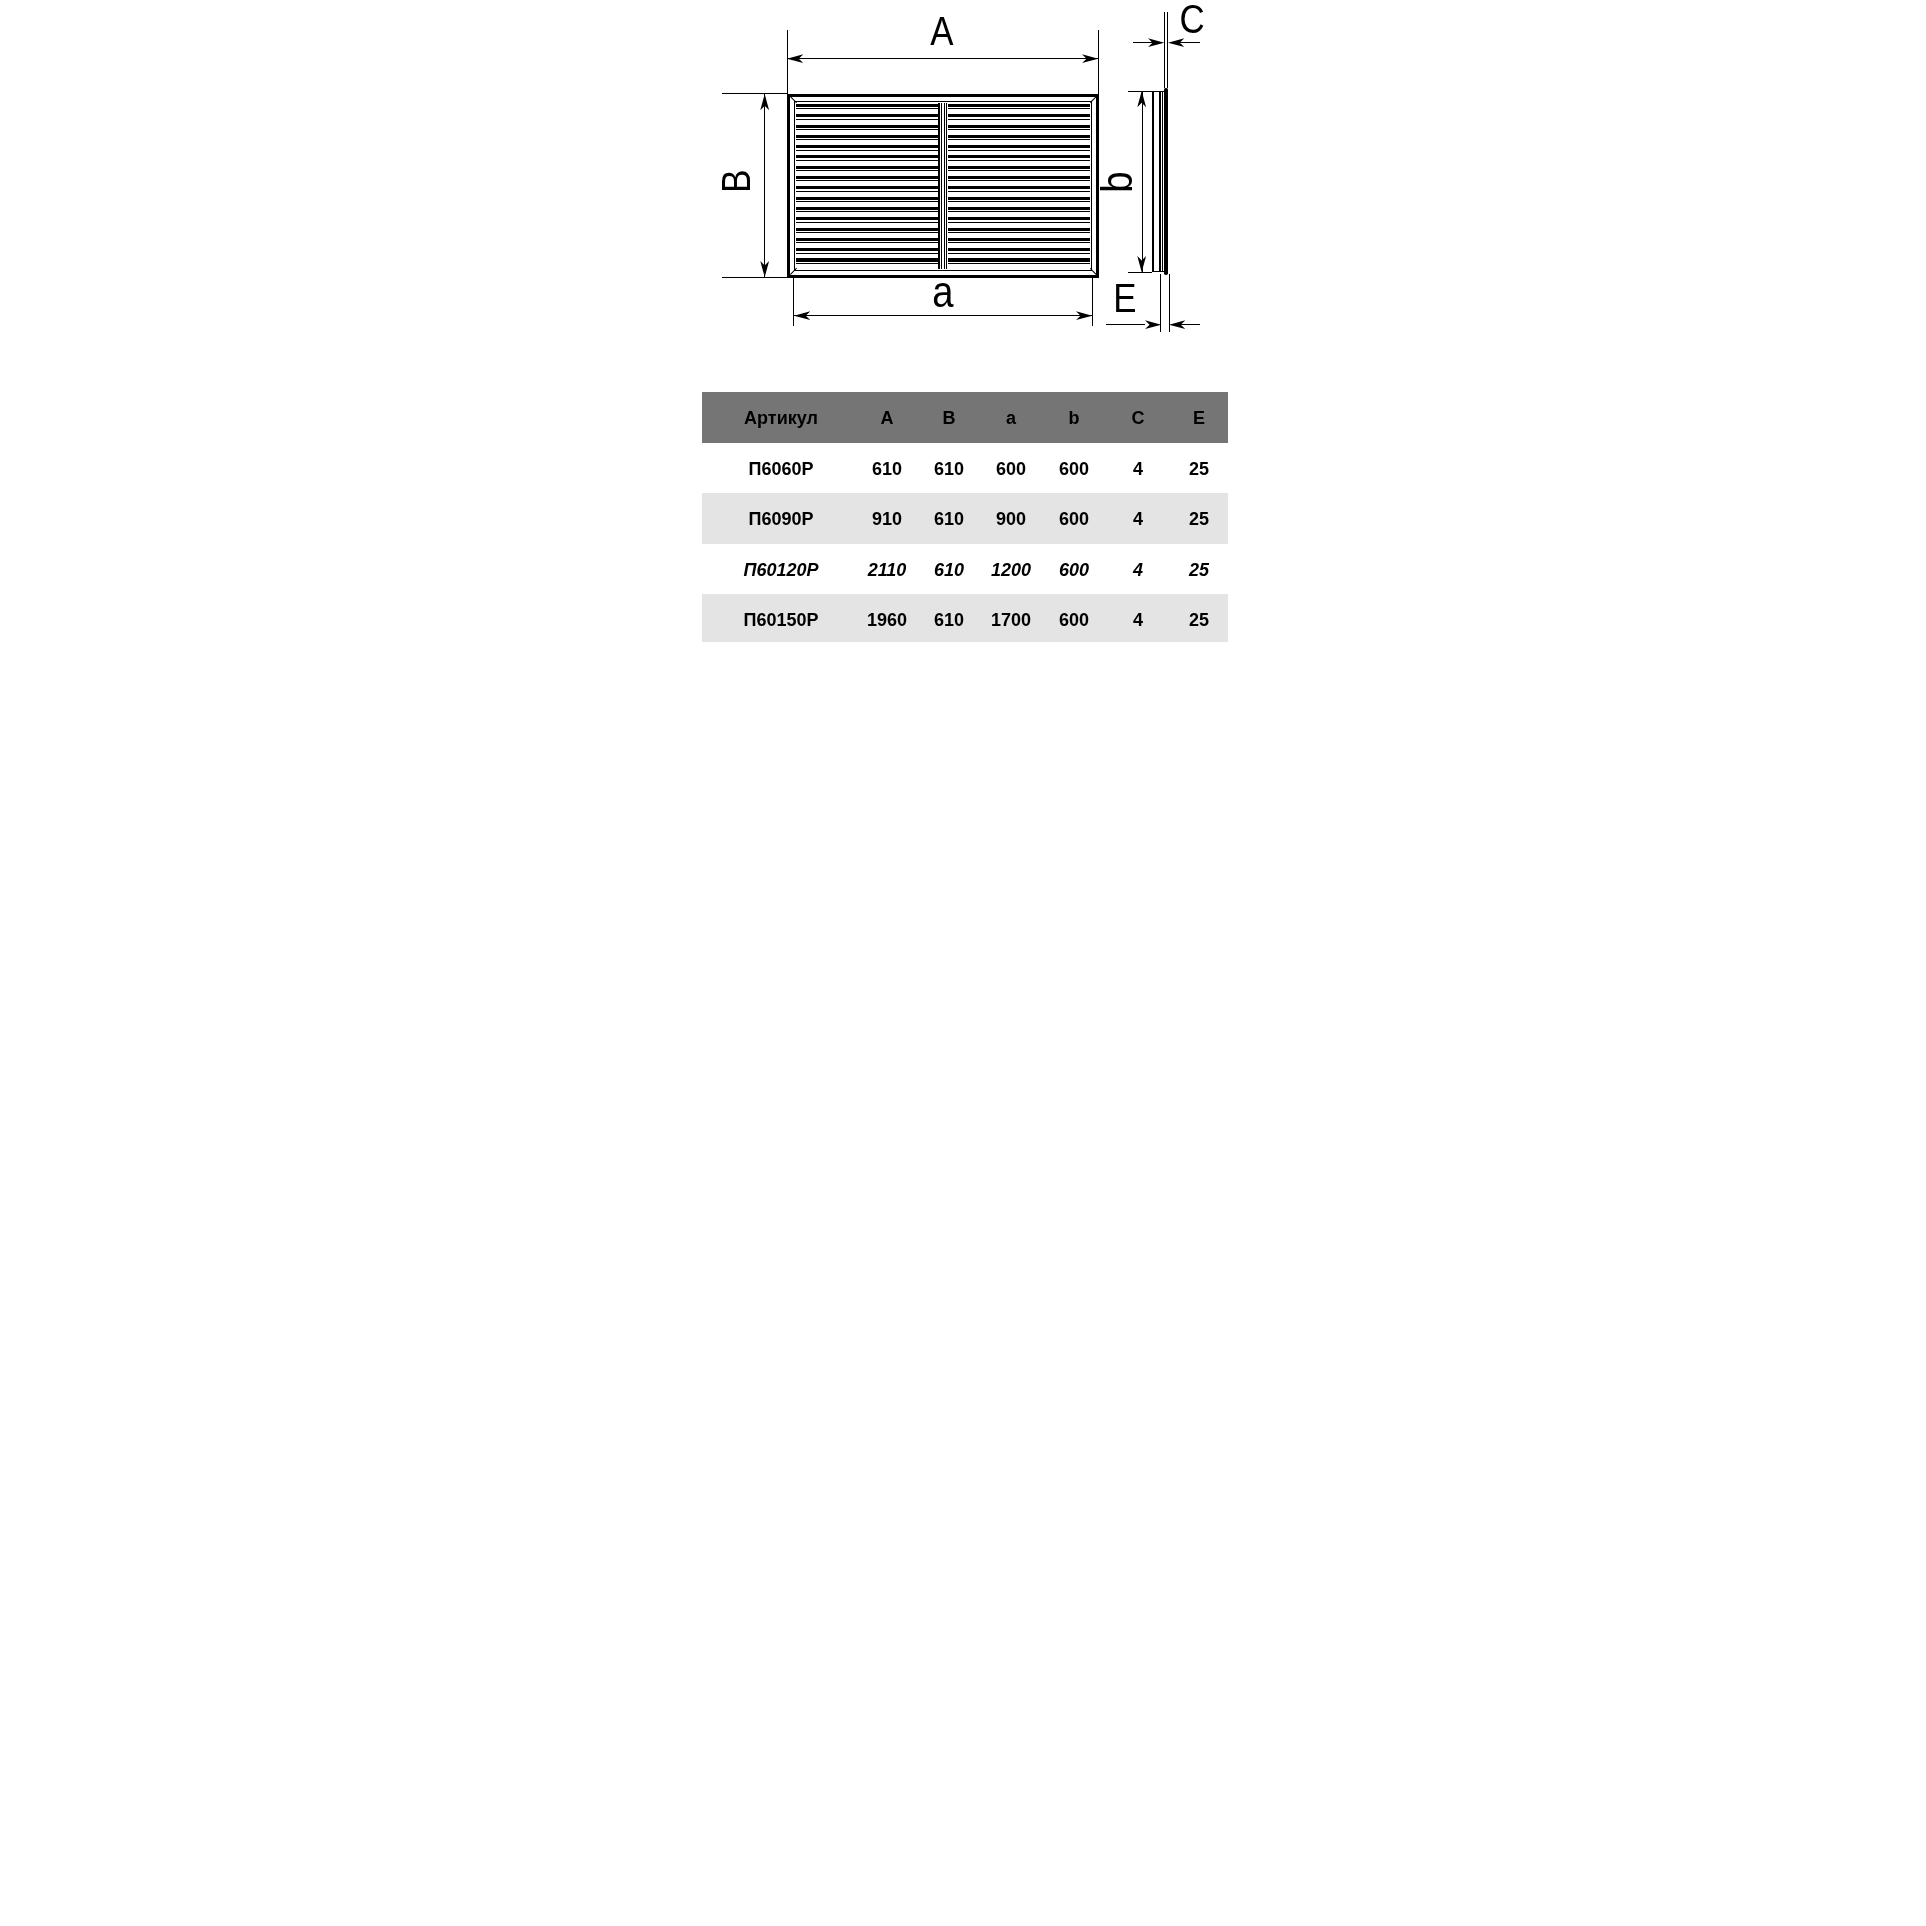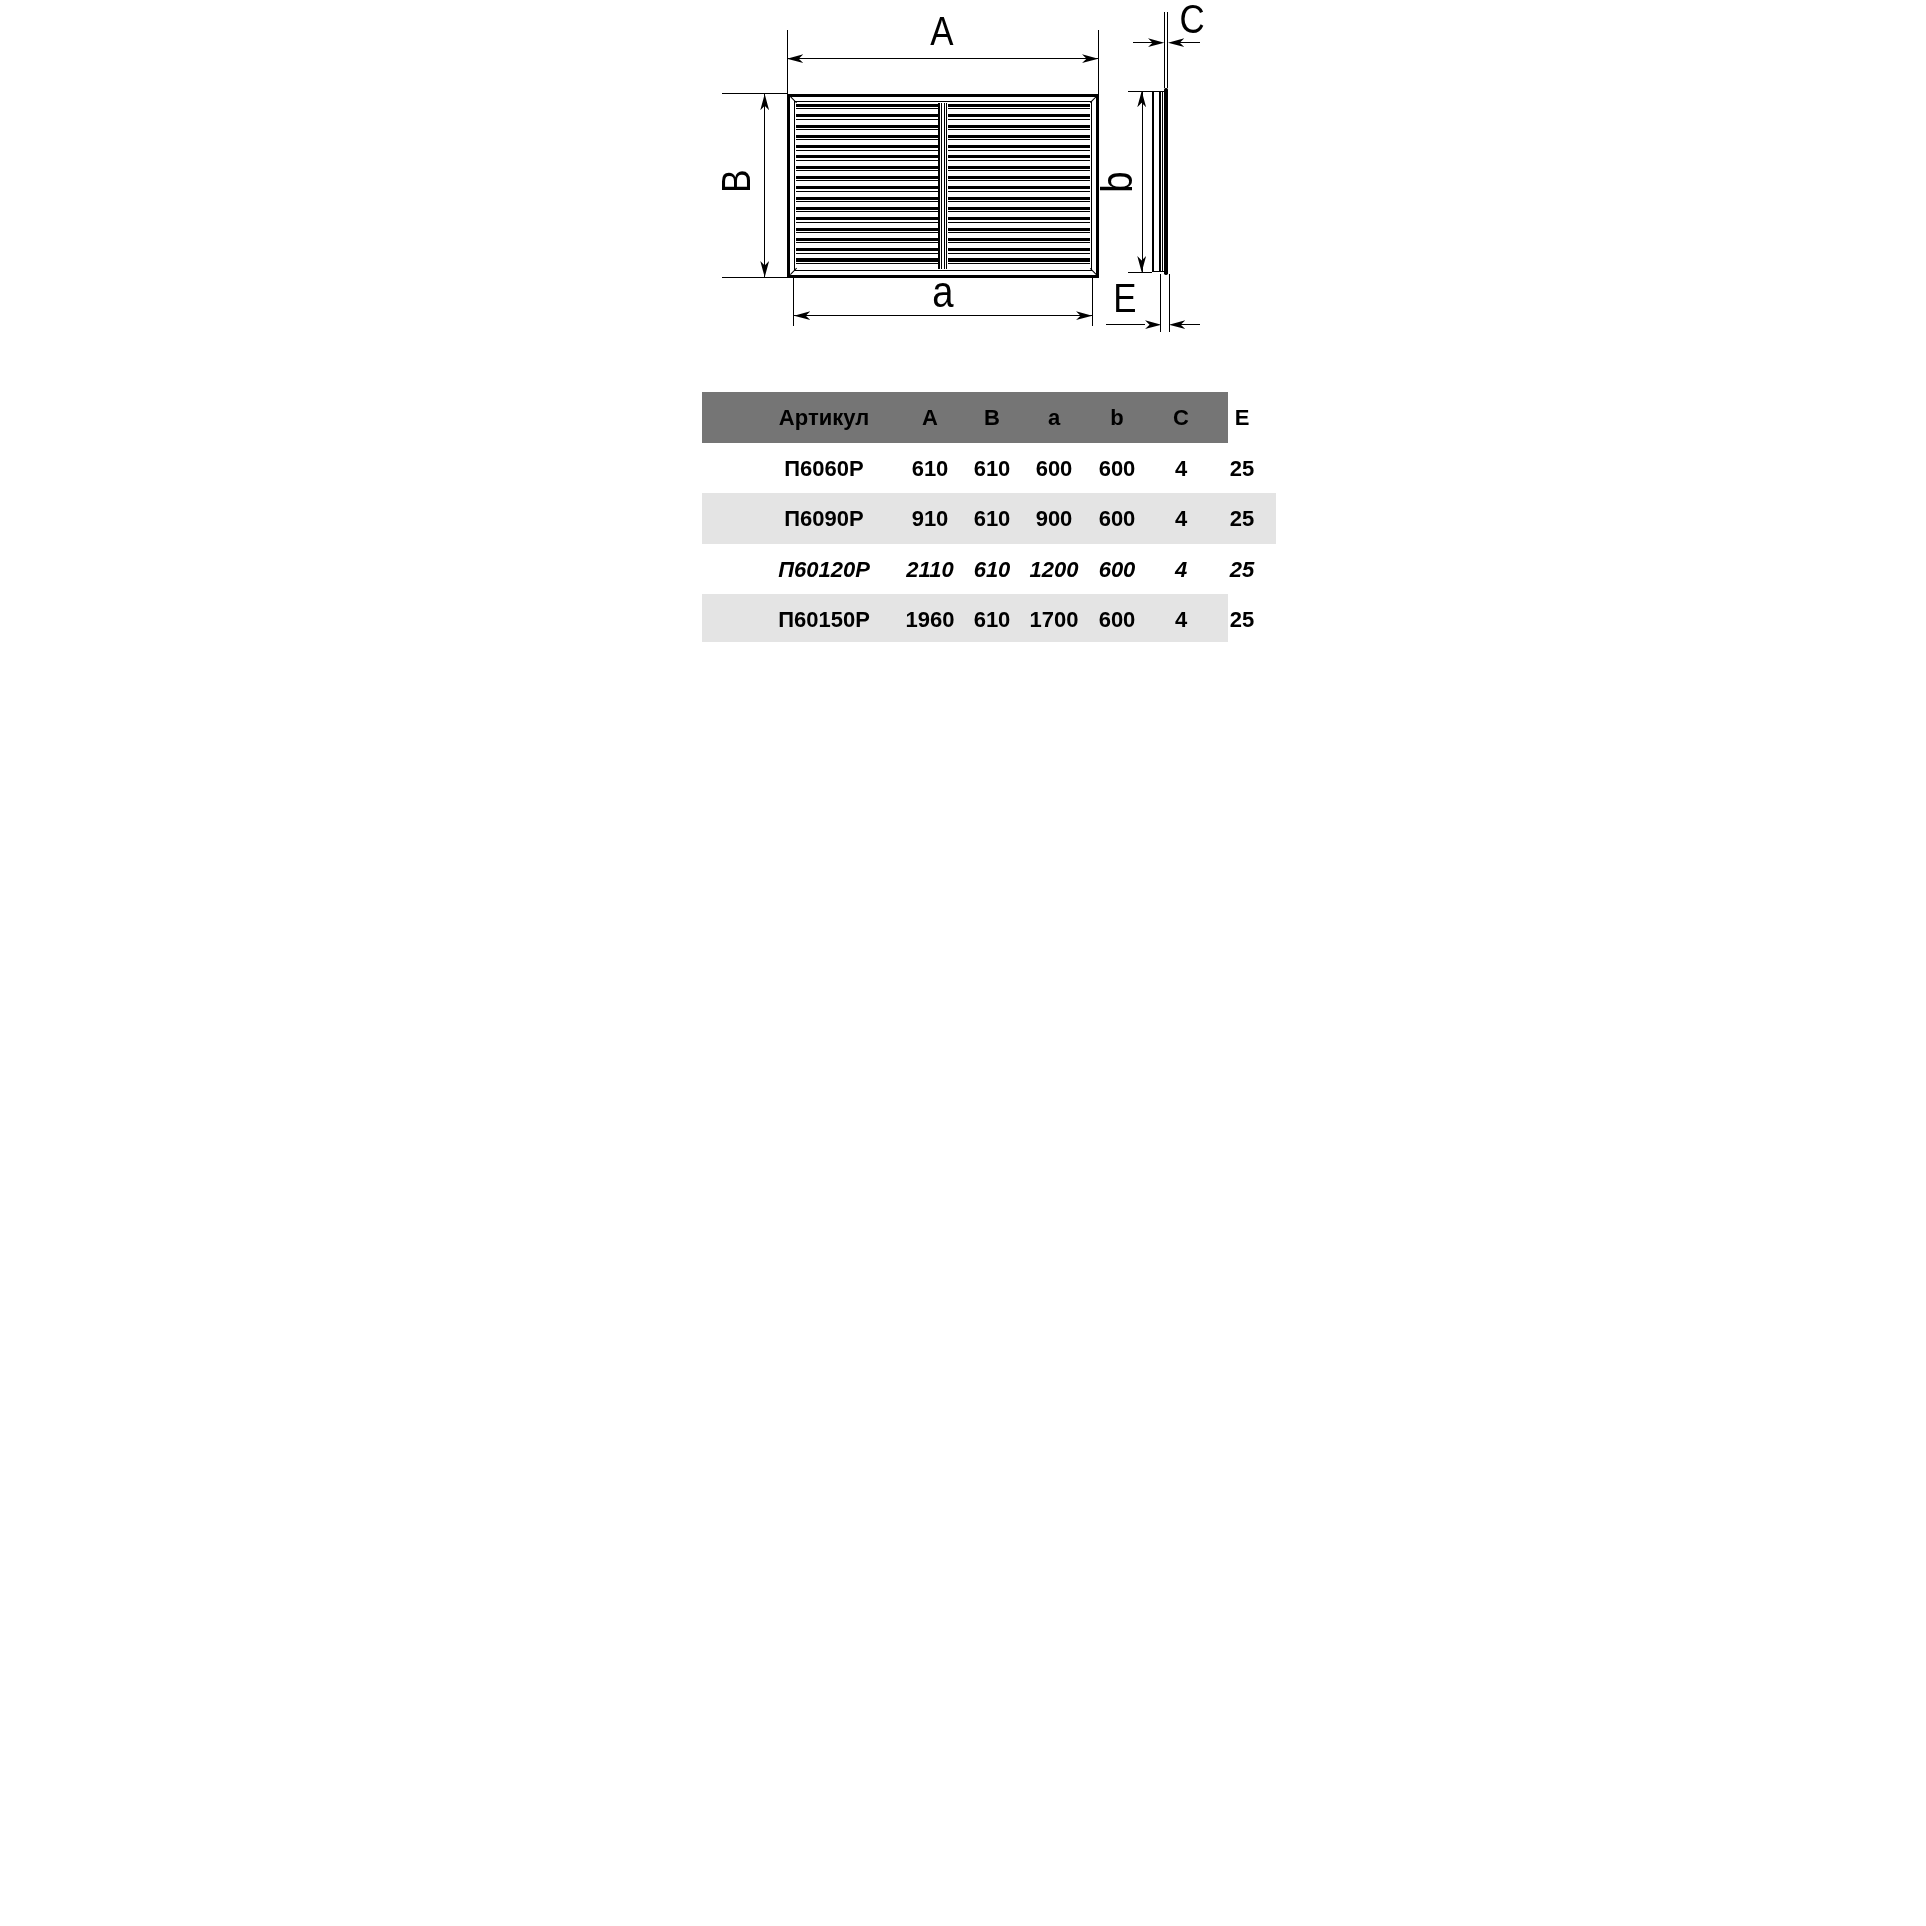--- a/index.html
+++ b/index.html
@@ -43,25 +43,25 @@
     border-bottom:1.3px solid #000;box-sizing:border-box;}
   .sv-bar1{position:absolute;left:517px;top:92px;width:1.7px;height:180px;background:#000;}
   .sv-bar2{position:absolute;left:520px;top:92px;width:0.9px;height:180px;background:#000;}
   .sv-flange{position:absolute;left:522px;top:88px;width:4.3px;height:187px;
     background:#000;border-radius:1.7px;}
   
   .spec-table{position:absolute;left:60px;top:392px;width:526px;height:250px;}
   .band{position:absolute;left:0;width:100%;height:51px;}
   .band.header{top:0;background:#757575;}
   .band.r0{top:51px;background:#ffffff;}
-  .band.r1{top:101px;background:#e4e4e4;padding-left:48px;}
+  .band.r1{top:101px;background:#e4e4e4;}
   .band.r2{top:152px;background:#ffffff;font-style:italic;}
   .band.r3{top:202px;background:#e4e4e4;height:51px;}
   .cell{position:absolute;top:50%;transform:translate(-50%,-50%);
-    font-size:22px;font-weight:700;color:#000;white-space:nowrap;margin-left:43px;}
+    font-size:18px;font-weight:700;color:#000;white-space:nowrap;}
   .c0{left:79px;} .c1{left:185px;} .c2{left:247px;} .c3{left:309px;}
   .c4{left:372px;} .c5{left:436px;} .c6{left:497px;}
 </style>
 </head>
 <body>
 
 <div class="canvas">
 
   <div class="frame">
     <div class="frame-inner"></div>

